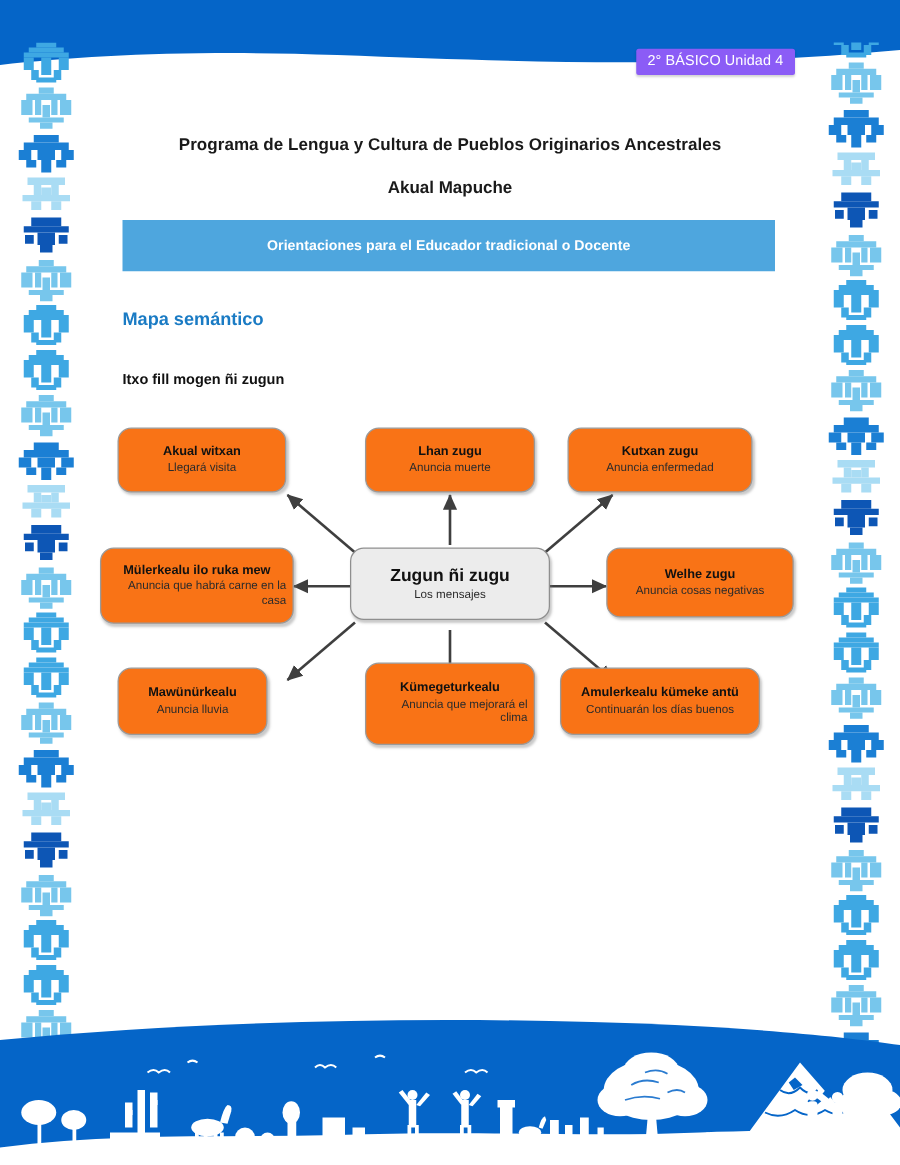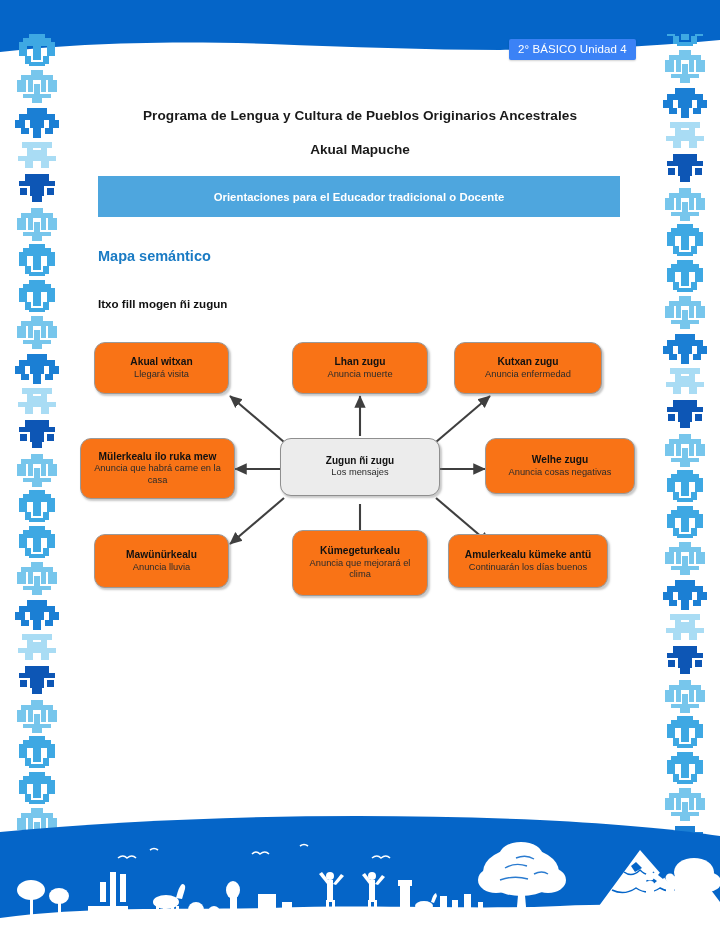--- a/index.html
+++ b/index.html
@@ -9,21 +9,21 @@
     font-family:"Liberation Sans", sans-serif;
     overflow:hidden;
     position:relative;
   }
   .page{position:absolute;inset:0;overflow:hidden;background:#fff;}
 
   
   .top-band{position:absolute;top:0;left:0;width:720px;height:62px;z-index:2;}
   .badge{
     position:absolute;top:39px;left:509px;
-    background:#3b82f6;color:#ffffff;
+    background:#8b5cf6;color:#ffffff;
     font-size:11.5px;font-weight:400;
     padding:4px 9px 5px 9px;
     border-radius:2px;
     white-space:nowrap;
     letter-spacing:.1px;
     z-index:6;
     box-shadow:0 1px 2px rgba(0,0,0,.18);
   }
 
   
@@ -64,23 +64,23 @@
     border-radius:11px;
     background:#f97316;
     box-sizing:border-box;
     display:flex;flex-direction:column;
     align-items:center;justify-content:center;
     text-align:center;
     padding:4px 5px;
     box-shadow:1.5px 2px 2px rgba(120,120,120,.40);
   }
   .node .t{font-size:10.2px;font-weight:bold;color:#111;line-height:1.25;}
-  .node .d{font-size:9.3px;color:#2b2b2b;line-height:1.25;margin-top:0;}
+  .node .d{font-size:9.3px;color:#2b2b2b;line-height:1.25;margin-top:0;text-align:right;}
   .node.center{background:#ececec;border-color:#8f8f8f;}
-  .node.center .t{font-size:10px;}
+  .node.center .t{font-size:14px;}
   svg.arrows{position:absolute;left:0;top:0;width:576px;height:290px;
              pointer-events:none;z-index:1;}
   .node{z-index:2;}
 
   
   .footer{position:absolute;left:0;bottom:0;width:720px;height:122px;z-index:5;}
 </style>
 </head>
 <body>
 
@@ -234,21 +234,21 @@
       <div class="node center" style="left:208px;top:104px;width:160px;height:58px;">
         <span class="t">Zugun ñi zugu</span>
         <span class="d">Los mensajes</span>
       </div>
 
       <div class="node" style="left:413px;top:104px;width:150px;height:56px;">
         <span class="t">Welhe zugu</span>
         <span class="d">Anuncia cosas negativas</span>
       </div>
 
-      <div class="node" style="left:22px;top:200px;width:135px;height:54px;">
+      <div class="node" style="left:22px;top:200px;width:120px;height:54px;">
         <span class="t">Mawünürkealu</span>
         <span class="d">Anuncia lluvia</span>
       </div>
 
       <div class="node" style="left:220px;top:196px;width:136px;height:66px;">
         <span class="t">Kümegeturkealu</span>
         <span class="d">Anuncia que mejorará el clima</span>
       </div>
 
       <div class="node" style="left:376px;top:200px;width:160px;height:54px;">

